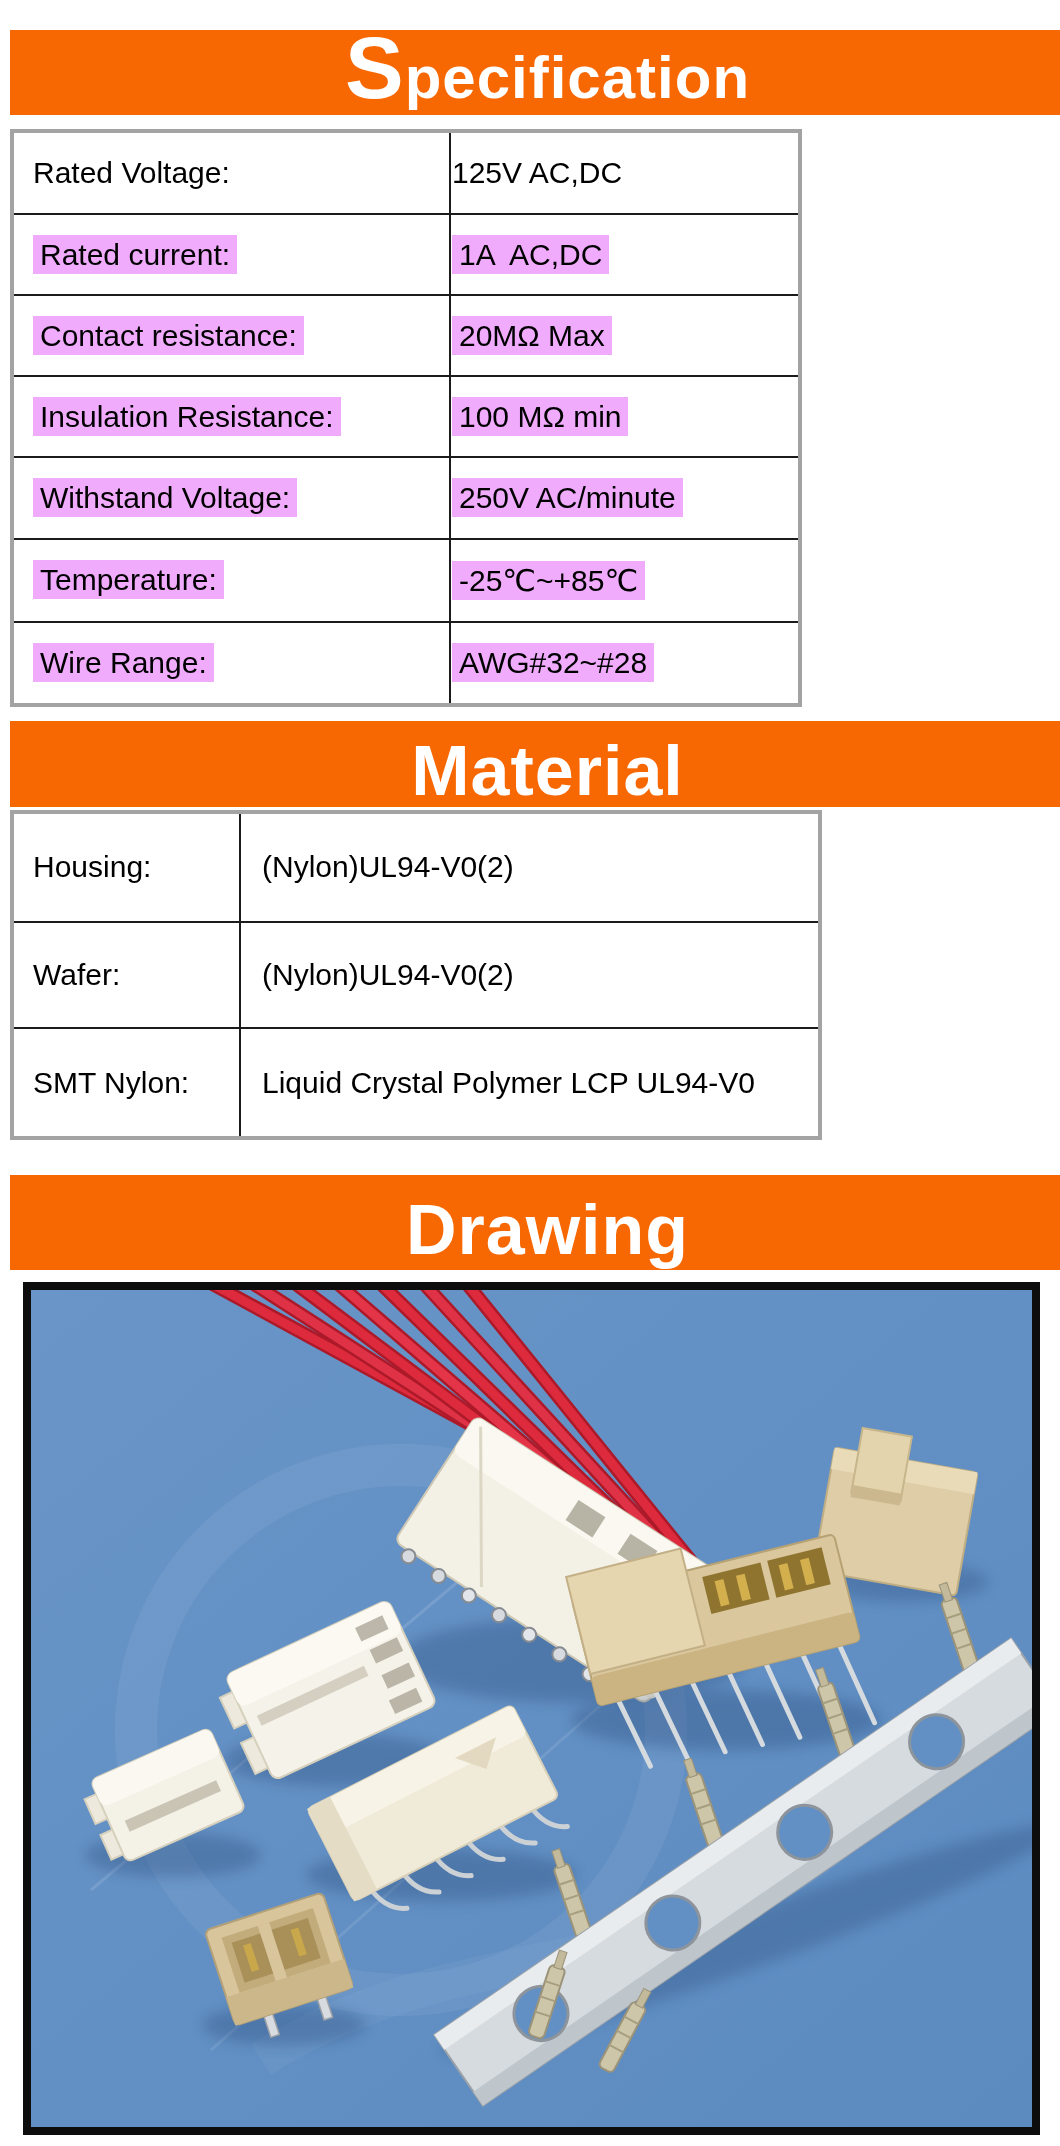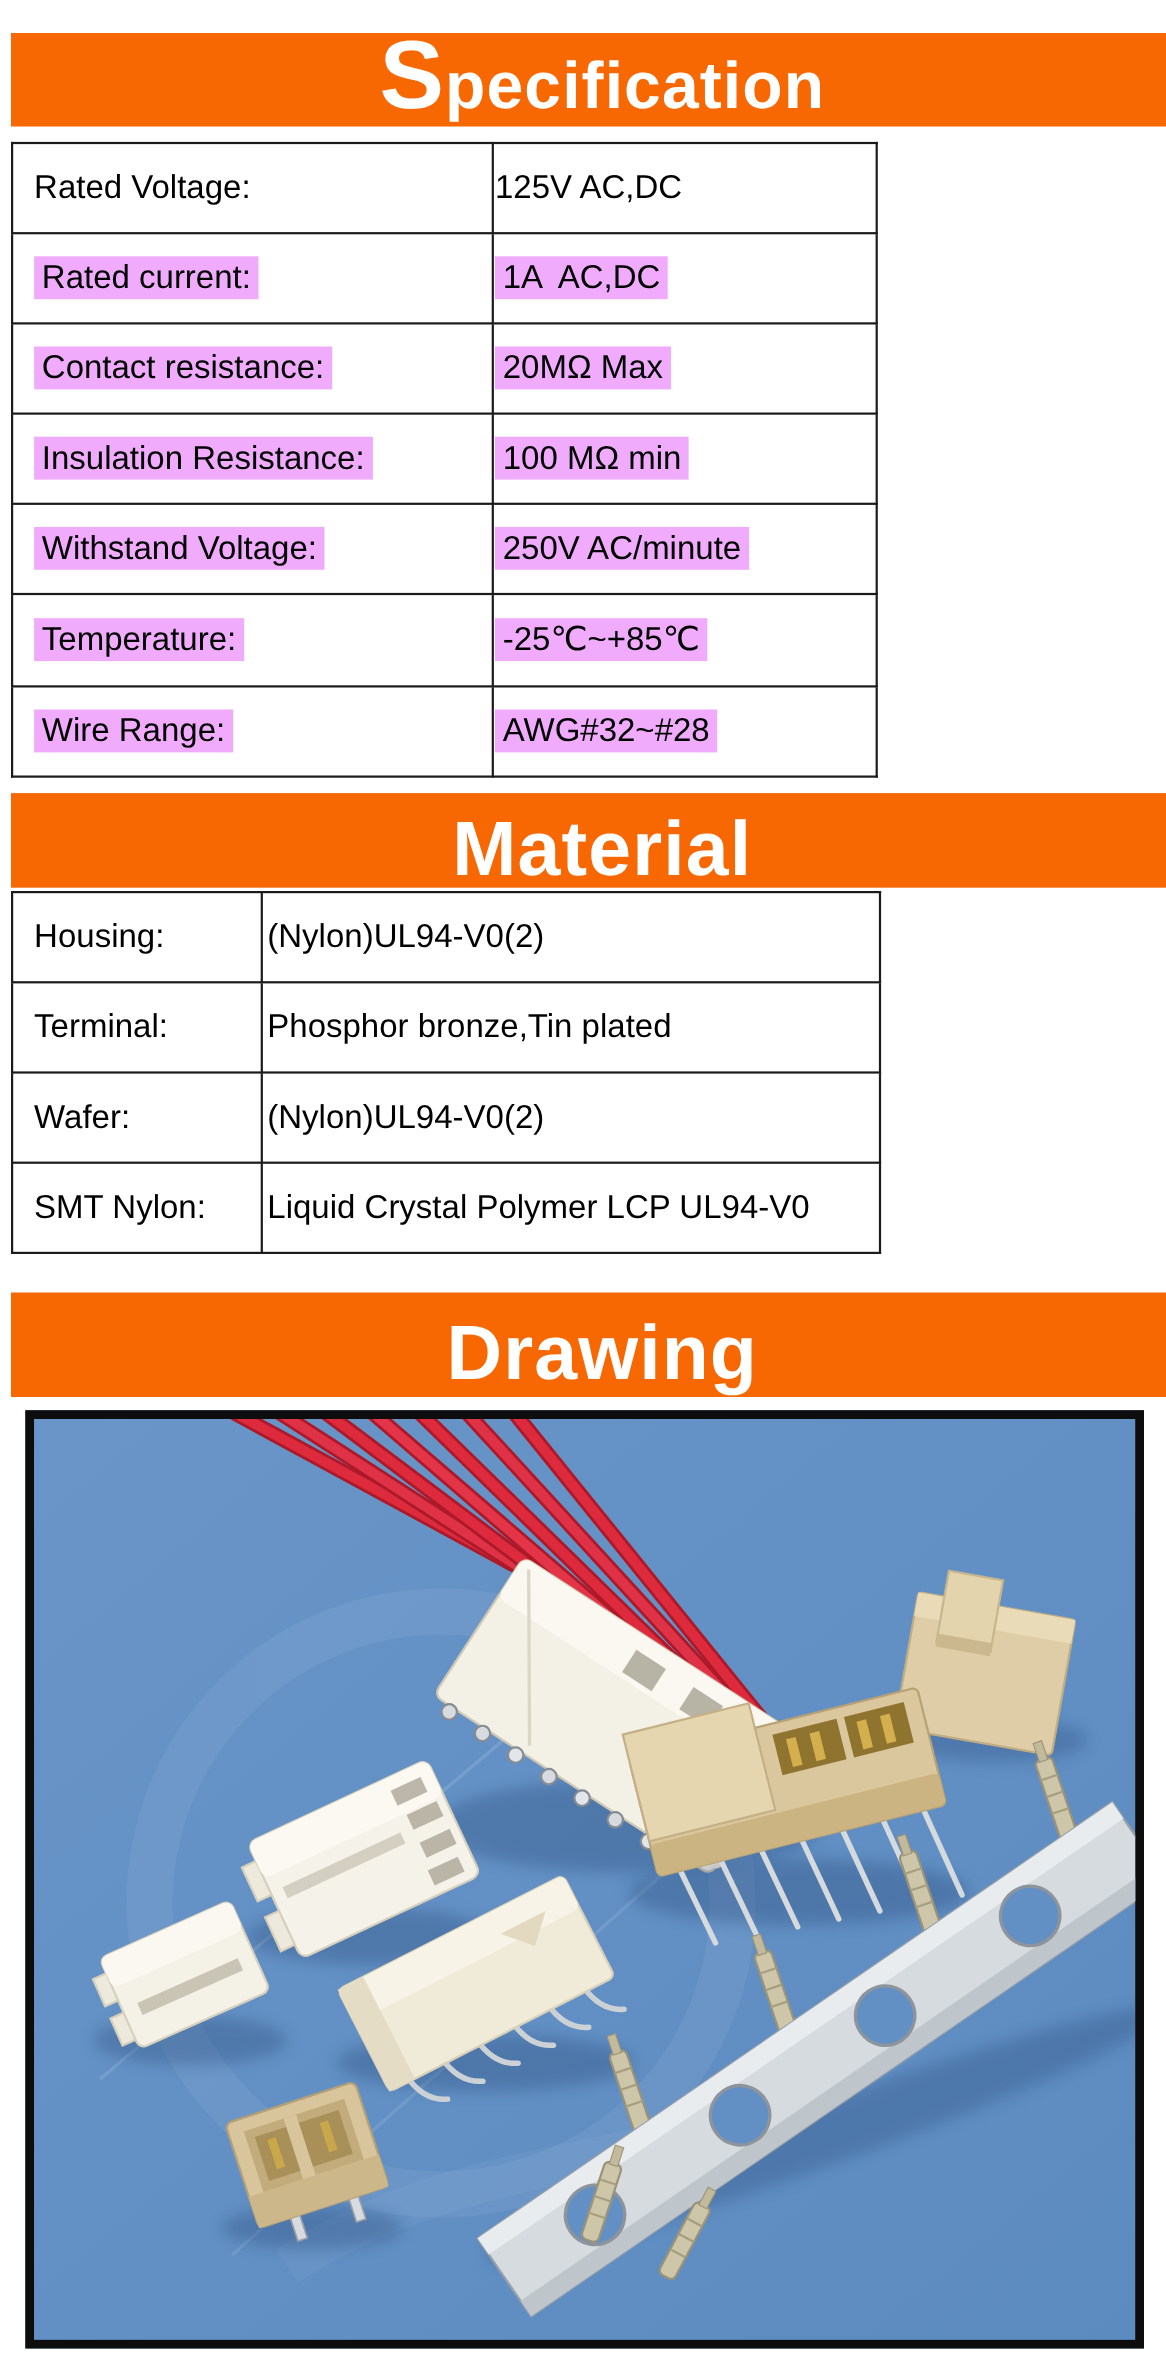--- a/index.html
+++ b/index.html
@@ -10,29 +10,29 @@
   .banner-title{display:block;color:#ffffff;font-weight:bold;font-size:60px;
                 line-height:85px;letter-spacing:1px;text-align:center;white-space:nowrap;}
   .banner-title.big{font-size:70px;margin-top:15px;}
   .cap-first::first-letter{font-size:88px;}
 
   #spec-banner{margin-top:30px;}
   #material-banner{margin-top:14px;height:86px;}
   #drawing-banner{margin-top:35px;height:95px;}
 
   table.tbl{border-collapse:collapse;margin-left:10px;table-layout:fixed;
-            border:2px solid #a3a3a3;}
+            border:4px solid #a3a3a3;}
   table.tbl td{border:2px solid #1b1b1b;font-size:30px;color:#000;vertical-align:middle;
                overflow:hidden;}
   #spec-table{margin-top:14px;width:760px;height:578px;}
   #spec-table td.lbl{width:415px;text-align:left;padding-left:19px;}
   #spec-table td.val{width:345px;text-align:left;}
   #material-table{margin-top:3px;width:760px;height:330px;}
   #material-table td.lbl{width:205px;text-align:left;padding-left:19px;}
-  #material-table td.val{width:555px;text-align:left;padding-left:4px;border-radius:16px;}
+  #material-table td.val{width:555px;text-align:left;padding-left:21px;border-radius:16px;}
   .hl{background:#f0abfc;padding:3px 7px;}
   td span{white-space:pre-wrap;}
 
   #photo{margin-top:12px;margin-left:23px;width:1001px;height:837px;
          border:8px solid #0d0d0d;background:#6290C4;}
   #photo svg{display:block;width:1001px;height:837px;}
 </style>
 </head>
 <body>
 
@@ -75,24 +75,20 @@
 
 <div class="banner" id="material-banner">
   <span class="banner-title big">Material</span>
 </div>
 
 <table class="tbl" id="material-table">
   <tbody>
     <tr>
       <td class="lbl"><span>Housing:</span></td>
       <td class="val"><span>(Nylon)UL94-V0(2)</span></td>
-    </tr>
-    <tr>
-      <td class="lbl"><span>Terminal:</span></td>
-      <td class="val"><span>Phosphor bronze,Tin plated</span></td>
     </tr>
     <tr>
       <td class="lbl"><span>Wafer:</span></td>
       <td class="val"><span>(Nylon)UL94-V0(2)</span></td>
     </tr>
     <tr>
       <td class="lbl"><span>SMT Nylon:</span></td>
       <td class="val"><span>Liquid Crystal Polymer LCP UL94-V0</span></td>
     </tr>
   </tbody>

